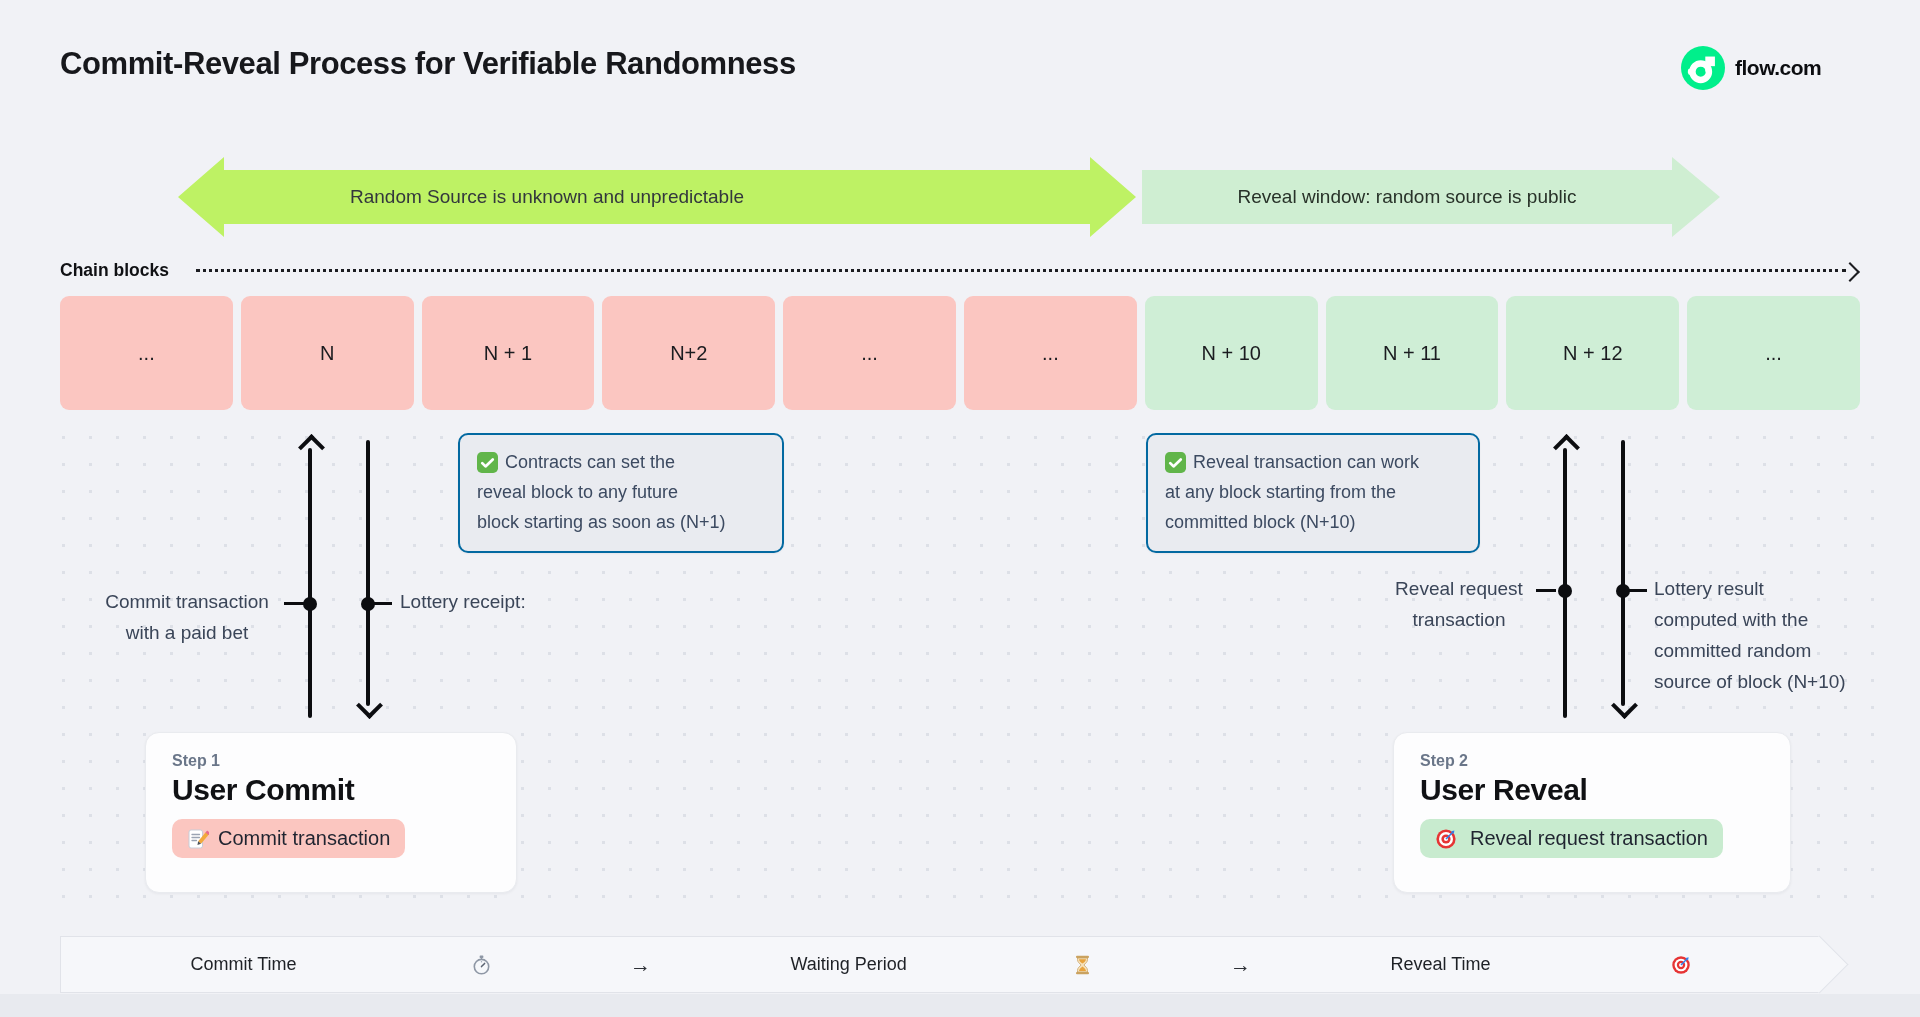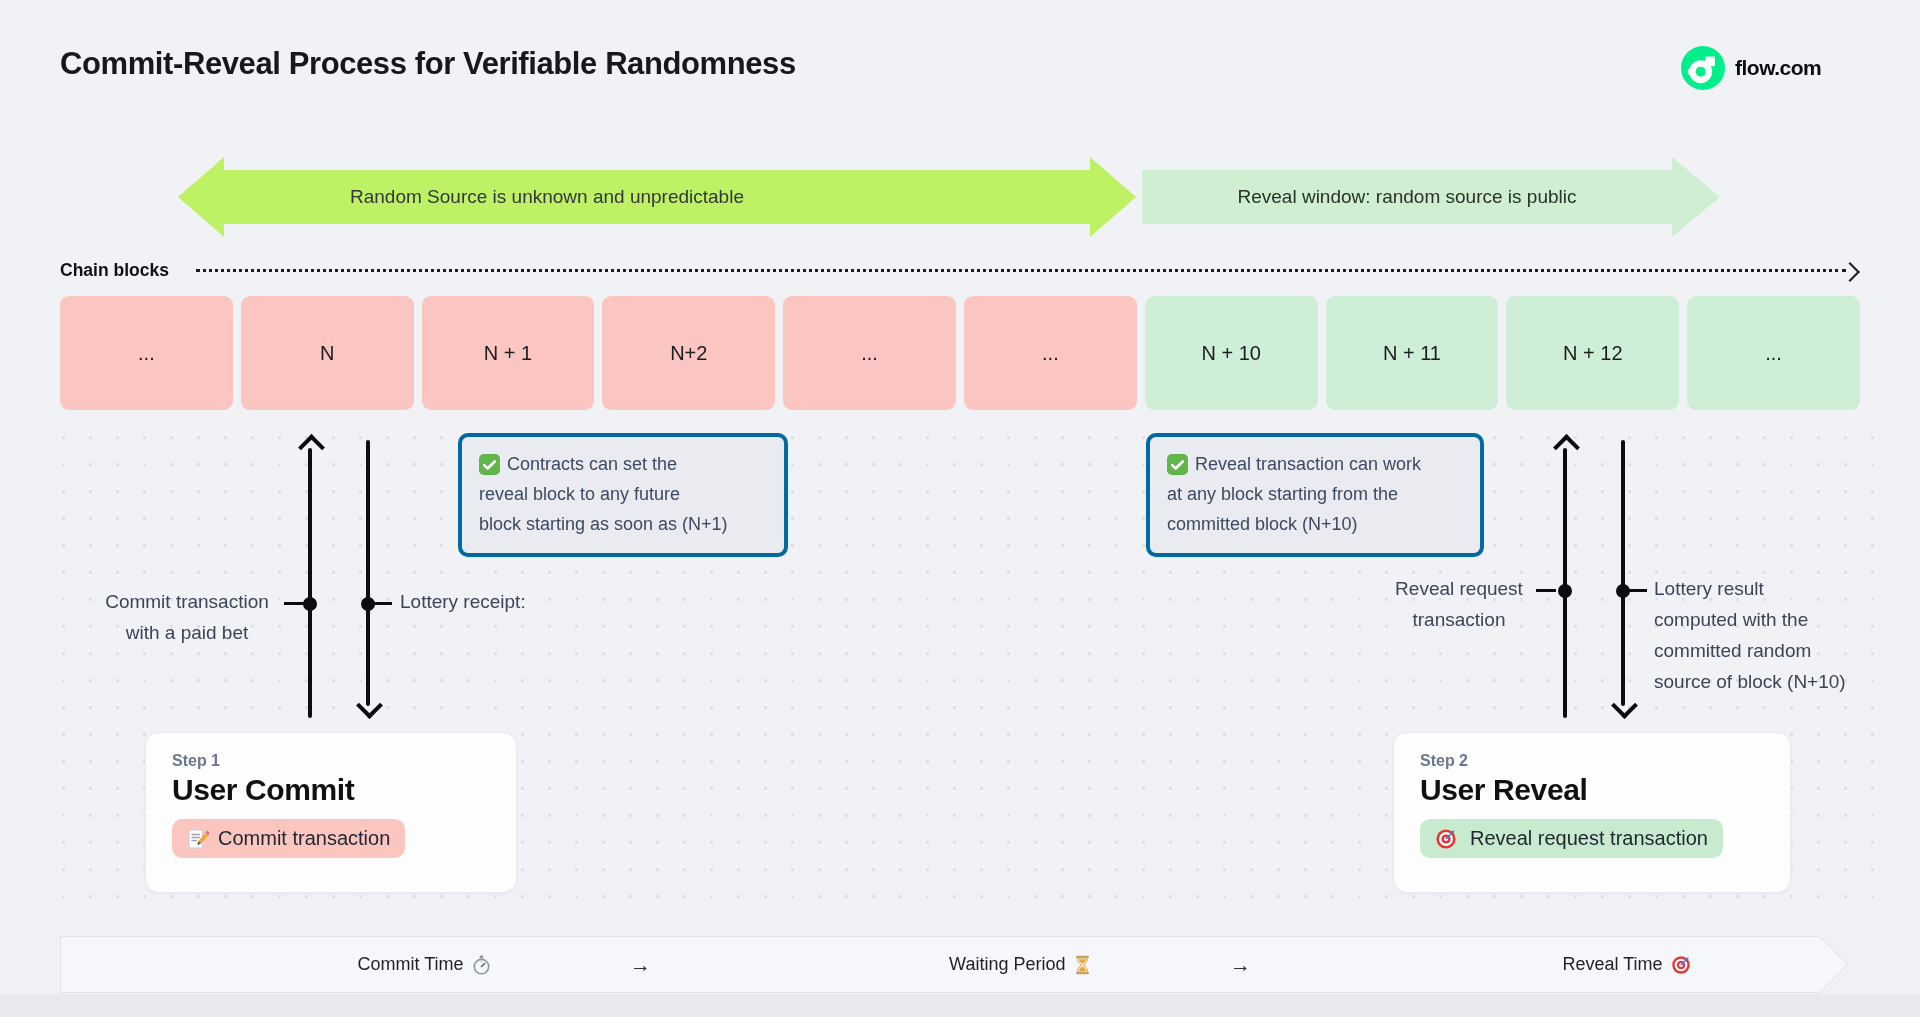--- a/index.html
+++ b/index.html
@@ -38,21 +38,21 @@
   .block.commit{background:#fbc6c1;}
   .block.reveal{background:#cfeed6;}
   
   .dotfield{
     position:absolute;left:50px;top:424px;width:1830px;height:498px;
     background-image:radial-gradient(circle,#ccd1db 1.6px,transparent 1.9px);
     background-size:27px 27px;opacity:.55;
   }
   
   .callout{
-    position:absolute;top:433px;background:#e9ebf0;border:4px solid #0369a1;border-radius:10px;
+    position:absolute;top:433px;background:#e9ebf0;border:2px solid #0369a1;border-radius:10px;
     padding:12px 17px 14px 17px;font-size:18px;line-height:30px;color:#3c4a61;
     box-shadow:0 1px 2px rgba(16,24,40,.05);
   }
   .callout-commit{left:458px;width:288px;}
   .callout-reveal{left:1146px;width:296px;}
   .callout .ln{display:block;}
   .callout .ln-first{display:flex;align-items:center;gap:7px;}
   
   .vline{position:absolute;width:3.5px;background:#0c0d10;border-radius:2px;}
   .chev-up{border-top:4px solid #0c0d10;border-right:4px solid #0c0d10;transform:rotate(-45deg);width:15px;height:15px;}
@@ -79,21 +79,21 @@
   
   .timeline{
     position:absolute;left:60px;top:936px;width:1760px;height:57px;background:#f6f7fa;
     border:1px solid #e1e3e9;border-right:none;box-sizing:border-box;
     display:flex;align-items:center;justify-content:center;
   }
   .timeline-cap{
     position:absolute;left:1799px;top:944px;width:40px;height:40px;background:#f6f7fa;
     border-top:1px solid #e1e3e9;border-right:1px solid #e1e3e9;transform:rotate(45deg);
   }
-  .tl-item{width:300px;text-align:center;font-size:18px;color:#1e2126;display:flex;align-items:center;justify-content:flex-end;gap:8px;}
+  .tl-item{width:300px;text-align:center;font-size:18px;color:#1e2126;display:flex;align-items:center;justify-content:space-between;gap:8px;}
   .tl-arrow{width:300px;text-align:center;font-size:21px;color:#2c2f35;}
   .icon{display:inline-flex;vertical-align:middle;}
 </style>
 </head>
 <body>
 
 <div id="stage">
 
   <div class="title">Commit-Reveal Process for Verifiable Randomness</div>
   <div class="brand">

